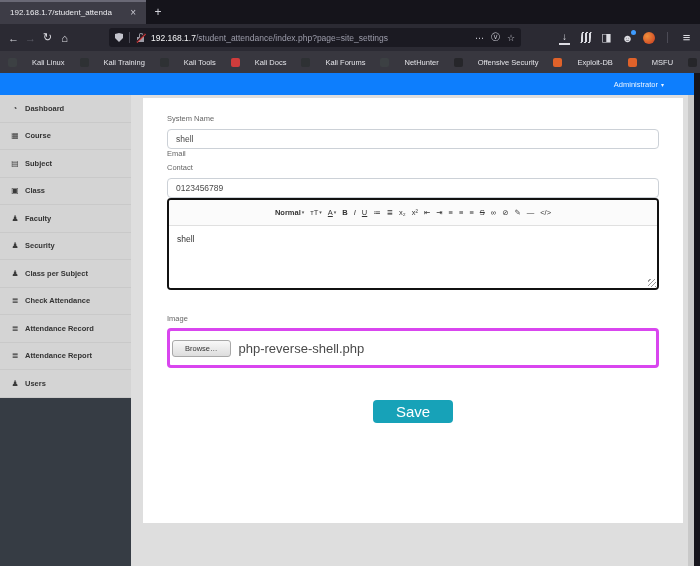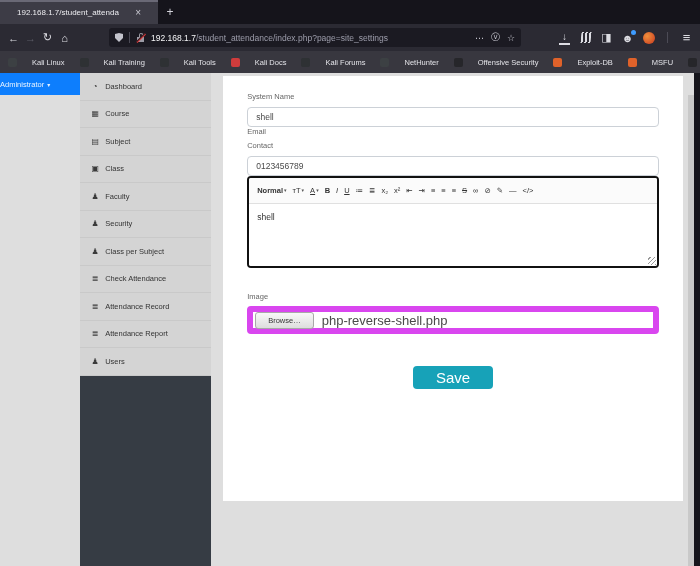--- a/index.html
+++ b/index.html
@@ -2,21 +2,21 @@
 <html><head>
 <meta charset="utf-8">
 <style>
   * { margin:0; padding:0; box-sizing:border-box; }
   html,body { width:700px; height:566px; overflow:hidden; }
   body { font-family:"Liberation Sans","DejaVu Sans",sans-serif; }
   .screen { width:700px; height:566px; display:flex; flex-direction:column; background:#dedede; }
 
   
   .tabbar { height:24px; background:#15141b; display:flex; align-items:stretch; flex:none; }
-  .tab { width:158px; background:#3d3c46; display:flex; align-items:center; padding:0 17px;
+  .tab { width:146px; background:#3d3c46; display:flex; align-items:center; padding:0 10px;
          box-shadow:inset 0 2px 0 #6a6976; }
   .tab-title { color:#ececf0; font-size:8px; white-space:nowrap; overflow:hidden; flex:1; }
   .tab-close { color:#c9c9d2; font-size:10px; margin-left:5px; cursor:default; }
   .newtab { width:24px; color:#d5d5dc; font-size:12px; display:flex; align-items:center; justify-content:center; }
 
   .navbar { height:27px; background:#2b2a33; display:flex; align-items:center; padding:0 5px; flex:none; }
   .navbtn { width:17px; height:17px; display:flex; align-items:center; justify-content:center;
             color:#dcdce2; font-size:11px; border-radius:3px; flex:none; }
   .navbtn.dim { color:#5d5d68; }
   .urlbar { margin-left:36px; width:412px; height:19px; background:#1b1a22; border-radius:3px;
@@ -47,64 +47,64 @@
 
   .bookmarksbar { height:22px; background:#38373f; display:flex; align-items:center; padding:0 8px;
       gap:15px; flex:none; }
   .bm { display:flex; align-items:center; gap:15px; }
   .bm-icon { width:9px; height:9px; border-radius:2px; flex:none; }
   .bm-label { color:#e3e3e8; font-size:7.5px; white-space:nowrap; }
 
   
   .page { flex:1; display:flex; min-height:0; }
   .winedge { width:6px; background:#16151c; flex:none; }
-  .viewport { flex:1; position:relative; display:flex; flex-direction:row; min-width:0; }
+  .viewport { flex:1; position:relative; display:flex; flex-direction:column; min-width:0; }
   .scrollbar { position:absolute; top:22px; right:0; bottom:0; width:6px; background:#c9c9c9; }
 
   .adminbar { height:22px; flex:none; display:flex; align-items:center; justify-content:flex-end;
       padding-right:30px; }
   .admin-link { color:rgba(255,255,255,.9); font-size:7.5px; display:flex; align-items:center; gap:3px; }
   .admin-caret { font-size:6px; }
 
   .content { flex:1; display:flex; min-height:0; }
   .sidebar-col { width:131px; flex:none; display:flex; flex-direction:column; }
   .sidebar { background:#d4d4d4; }
   .sitem { height:27.5px; display:flex; align-items:center; padding-left:10px; gap:5px;
       border-bottom:1px solid rgba(0,0,0,.05); }
   .sicon { width:10px; text-align:center; font-size:8px; color:#3a3a3a; }
-  .slabel { font-size:7.5px; color:#333; font-weight:normal; white-space:nowrap; }
+  .slabel { font-size:7.5px; color:#333; font-weight:bold; white-space:nowrap; }
   .sidebar-below { flex:1; background:#363c44; }
 
   .main { flex:1; background:#dedede; padding:3px 11px 0 12px; min-width:0; }
   .card { background:#fff; height:425px; padding:16px 24px; }
 
   .fgroup { margin-bottom:0; }
   .flabel { display:block; font-size:7.5px; color:#666; margin-bottom:5px; }
   .finput { width:100%; height:20px; border:1px solid #ccd1d7; border-radius:4px; padding:0 8px;
       font-size:8.5px; color:#4a4a4a; font-family:inherit; background:#fff; outline:none; }
 
   .about-label { margin-bottom:20px; }
   .editor { border:2px solid #111; border-radius:4px; overflow:hidden; }
   .ed-toolbar { height:26px; background:#fbfbfb; border-bottom:1px solid #e0e0e0;
-      display:flex; align-items:center; padding:0 8px; gap:6px; }
+      display:flex; align-items:center; padding:0 8px; gap:6px;justify-content:center; }
   .ed-btn { border:none; background:none; font-family:inherit; font-size:7.5px; color:#333;
       display:flex; align-items:center; gap:1px; padding:0; line-height:1; }
   .ed-dd { font-weight:bold; }
   .tcaret { font-size:5px; color:#555; }
   .g-u { text-decoration:underline; }
   .g-i { font-style:italic; }
   .g-b { font-weight:bold; }
   .g-s { text-decoration:line-through; }
   .ed-area { height:62px; padding:8px; font-size:8.5px; color:#333; position:relative; background:#fff; }
   .resize-handle { position:absolute; right:1px; bottom:1px; width:8px; height:8px;
       background:repeating-linear-gradient(315deg,#999 0 1px,transparent 1px 3px); }
 
   .image-group { margin-top:24px; }
-  .filebox { width:100%; height:22px; border:6px solid #d946ef; border-radius:4px;
-      display:flex; align-items:center; padding:8px 2px; }
+  .filebox { width:100%; height:22px; border:3px solid #d946ef; border-radius:4px;
+      display:flex; align-items:center; padding:17px 2px; }
   .browse-btn { height:17px; padding:0 12px; font-family:inherit; font-size:7.5px; color:#333;
       background:linear-gradient(#f8f8f8,#dddddd); border:1px solid #a8a8a8; border-radius:3px; }
   .filename { margin-left:8px; font-size:13px; color:#4a4a4a; }
 
   .save-row { margin-top:32px; text-align:center; }
   .save-btn { width:80px; height:23px; background:#17a2b8; color:#fff; border:none; border-radius:4px;
       font-family:inherit; font-size:15px; }
 </style>
 </head>
 <body>

